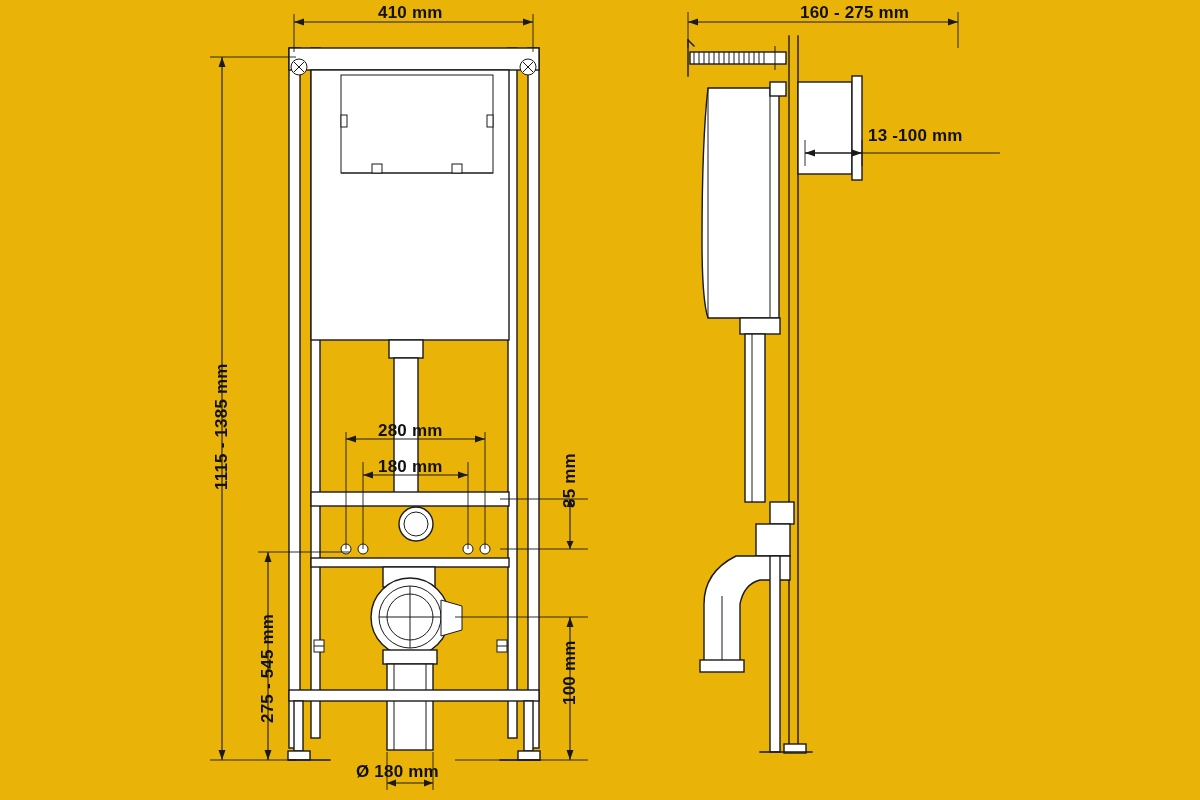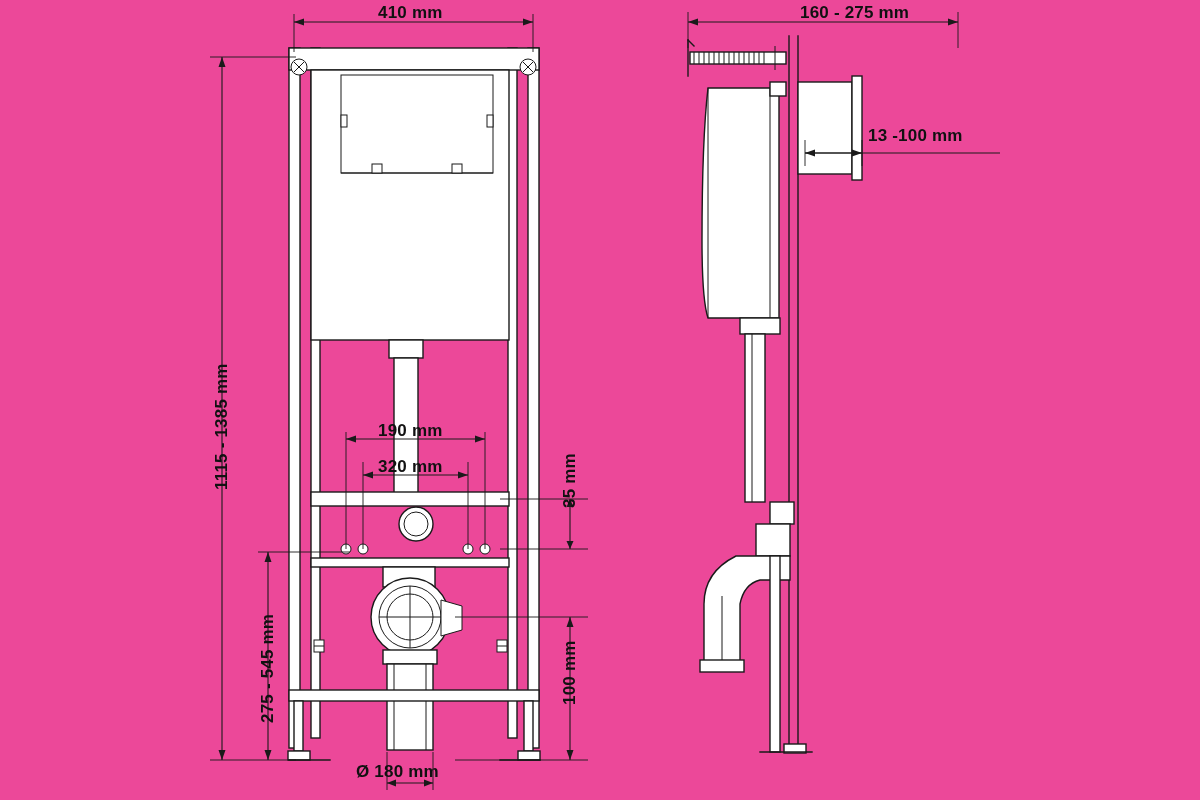--- a/index.html
+++ b/index.html
@@ -10,21 +10,21 @@
   body {
     width: 1200px;
     height: 800px;
     font-family: "Liberation Sans", sans-serif;
     overflow: hidden;
   }
   #stage {
     position: relative;
     width: 1200px;
     height: 800px;
-    background: #ec4899;
+    background: #eab308;
   }
   svg.drawing {
     position: absolute;
     top: 0;
     left: 0;
     width: 1200px;
     height: 800px;
   }
   .ln {
     stroke: #1a1a1a;
@@ -265,23 +265,23 @@
       <line class="ln-dim" x1="805" y1="153" x2="862" y2="153"></line>
       <path d="M805 153 L815 149.5 L815 156.5 Z" fill="#1a1a1a"></path>
       <path d="M862 153 L852 149.5 L852 156.5 Z" fill="#1a1a1a"></path>
     </g>
   </svg>
 
   <div class="dim-label" style="left:378px; top:3px;">410 mm</div>
 
   <div class="dim-label vertical" style="left:212px; top:490px;">1115 - 1385 mm</div>
 
-  <div class="dim-label" style="left:378px; top:421px;">190 mm</div>
-
-  <div class="dim-label" style="left:378px; top:457px;">320 mm</div>
+  <div class="dim-label" style="left:378px; top:421px;">280 mm</div>
+
+  <div class="dim-label" style="left:378px; top:457px;">180 mm</div>
 
   <div class="dim-label vertical" style="left:560px; top:508px;">35 mm</div>
 
   <div class="dim-label vertical" style="left:258px; top:723px;">275 - 545 mm</div>
 
   <div class="dim-label vertical" style="left:560px; top:705px;">100 mm</div>
 
   <div class="dim-label" style="left:356px; top:762px;">Ø 180 mm</div>
 
   <div class="dim-label" style="left:800px; top:3px;">160 - 275 mm</div>

